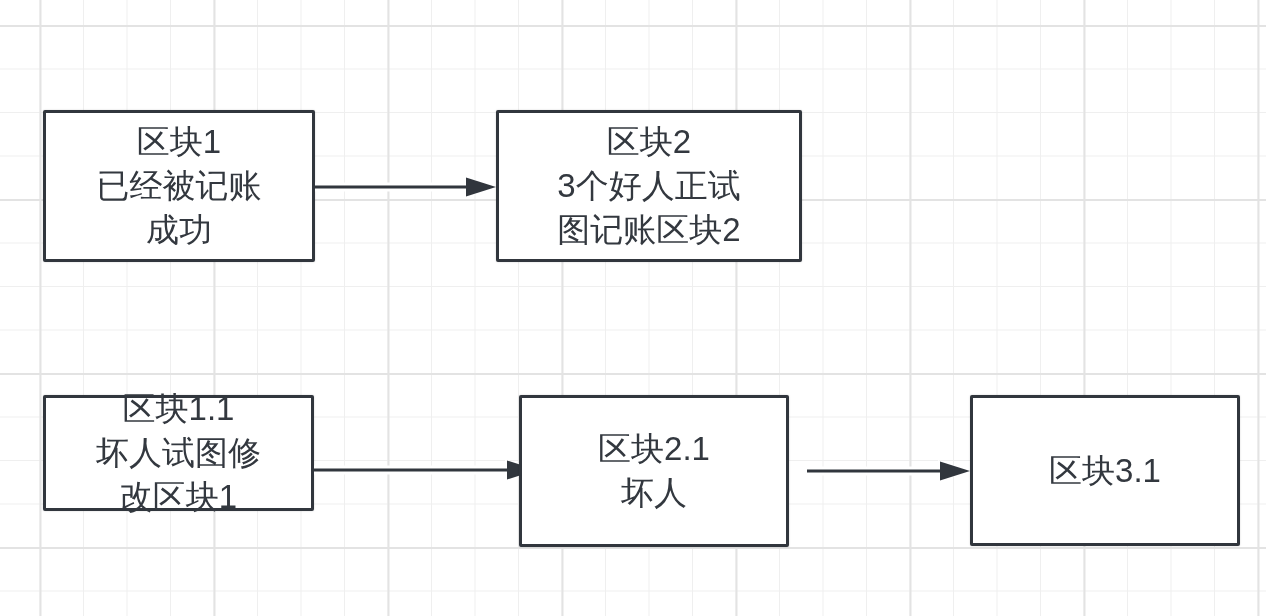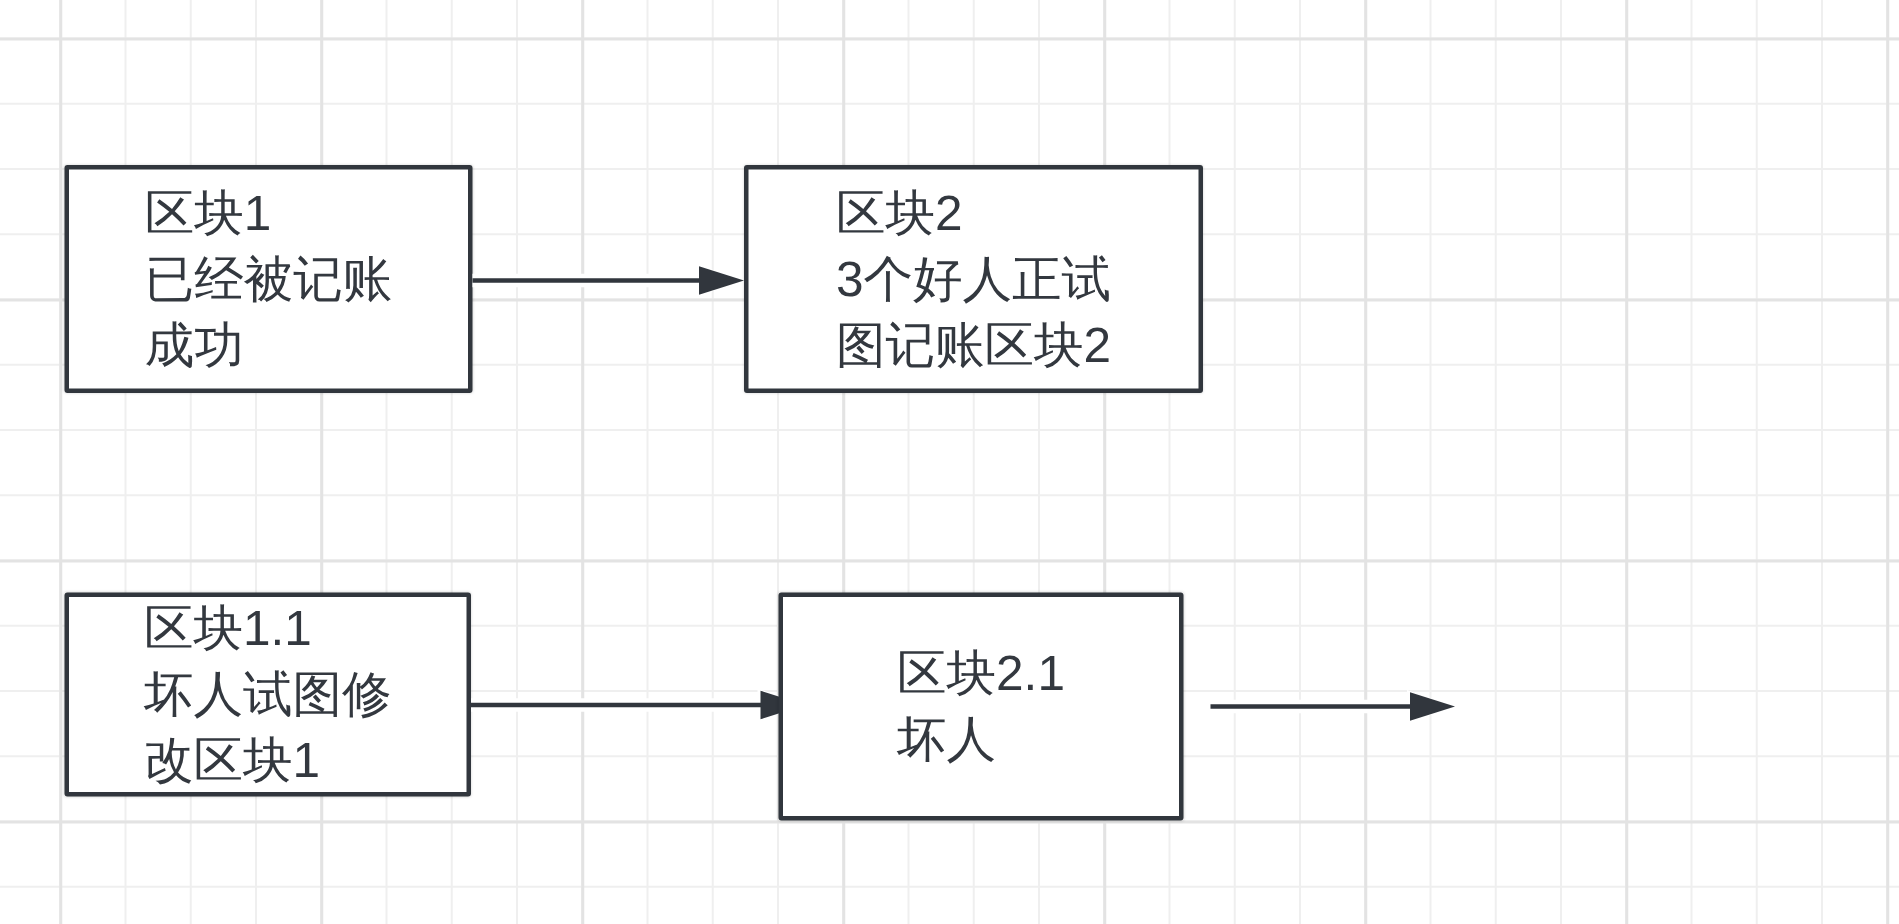--- a/index.html
+++ b/index.html
@@ -30,21 +30,21 @@
   .node{
     position:absolute;
     background:#ffffff;
     border:3px solid var(--stroke);
     border-radius:2px;
     display:flex;align-items:center;justify-content:center;
     box-shadow:0 0 2px rgba(0,0,0,.18);
   }
   .node-label{
     white-space:pre-line;
-    text-align:left;
+    text-align:center;
     font-size:33px;
     line-height:44px;
     color:var(--text);
   }
 
   .edge{position:absolute;overflow:visible;}
 </style>
 </head>
 <body>
 
@@ -62,21 +62,21 @@
     <line x1="0" y1="13" x2="155" y2="13" stroke="#31363d" stroke-width="3"></line>
     <polygon points="181,13 151,3.5 151,22.5" fill="#31363d"></polygon>
   </svg>
 
   <div class="node" style="left:496px;top:110px;width:306px;height:152px">
     <div class="node-label">区块2
 3个好人正试
 图记账区块2</div>
   </div>
 
-  <div class="node" style="left:43px;top:395px;width:271px;height:136px">
+  <div class="node" style="left:43px;top:395px;width:271px;height:116px">
     <div class="node-label">区块1.1
 坏人试图修
 改区块1</div>
   </div>
 
   <svg class="edge" style="left:314px;top:457px" width="223" height="26" xmlns="http://www.w3.org/2000/svg">
     <line x1="0" y1="13" x2="221" y2="13" stroke="#ffffff" stroke-width="9"></line>
     <polygon points="223,13 191,2 191,24" fill="#ffffff"></polygon>
     <line x1="0" y1="13" x2="197" y2="13" stroke="#31363d" stroke-width="3"></line>
     <polygon points="223,13 193,3.5 193,22.5" fill="#31363d"></polygon>
@@ -87,14 +87,17 @@
 坏人</div>
   </div>
 
   <svg class="edge" style="left:807px;top:458px" width="163" height="26" xmlns="http://www.w3.org/2000/svg">
     <line x1="0" y1="13" x2="161" y2="13" stroke="#ffffff" stroke-width="9"></line>
     <polygon points="163,13 131,2 131,24" fill="#ffffff"></polygon>
     <line x1="0" y1="13" x2="137" y2="13" stroke="#31363d" stroke-width="3"></line>
     <polygon points="163,13 133,3.5 133,22.5" fill="#31363d"></polygon>
   </svg>
 
+  <div class="node" style="left:970px;top:395px;width:270px;height:151px">
+    <div class="node-label">区块3.1</div>
+  </div>
 
 </div>
 
 </body></html>

